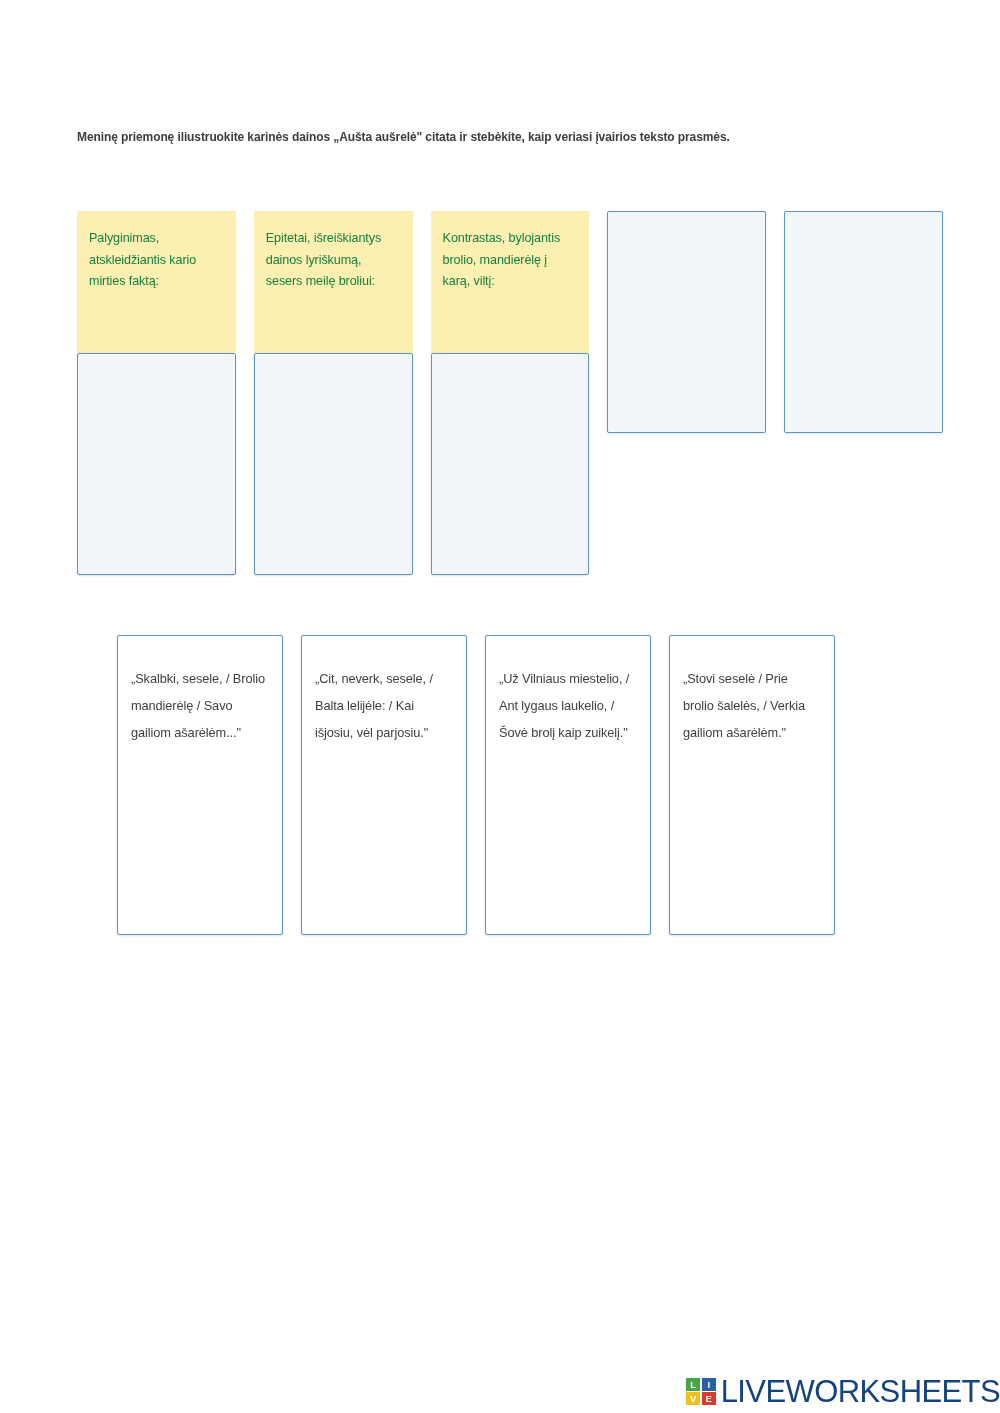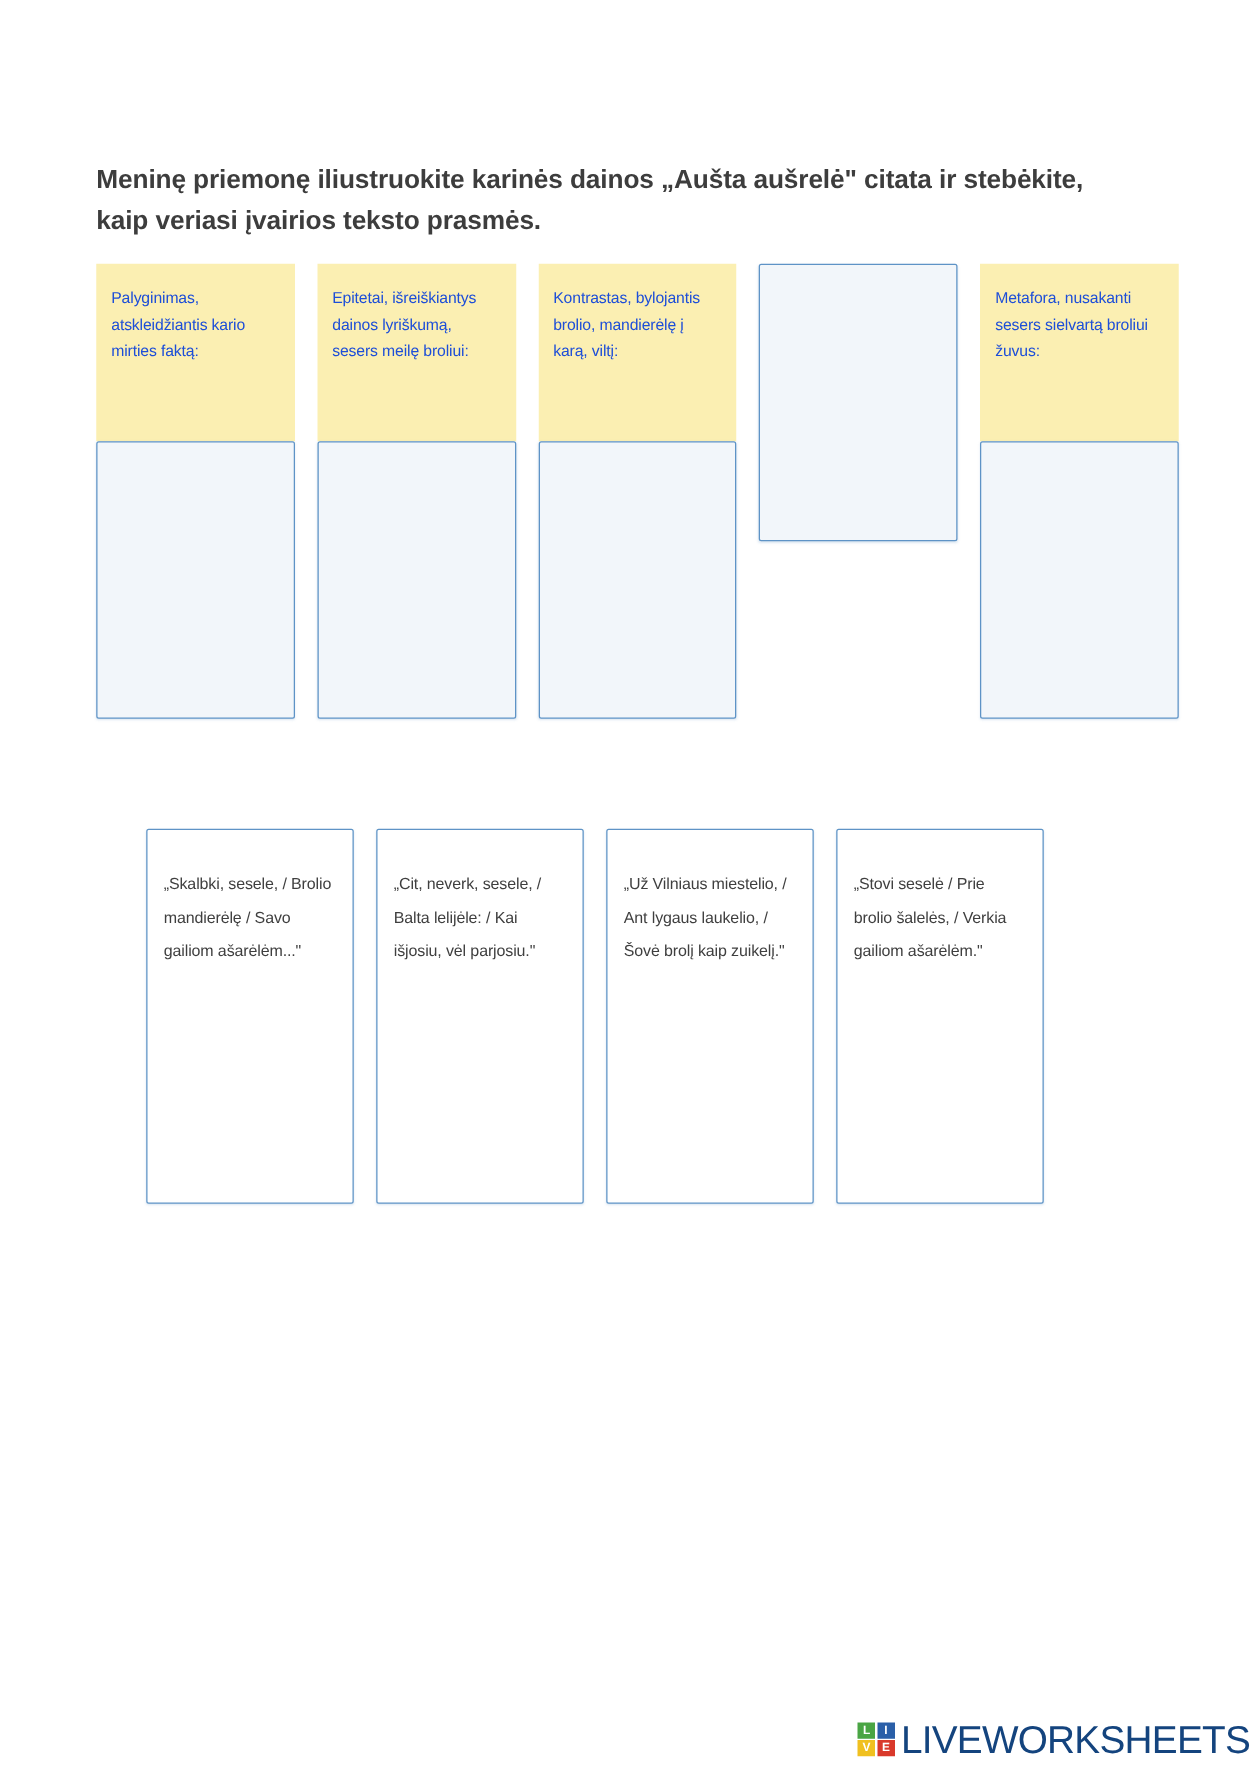--- a/index.html
+++ b/index.html
@@ -22,21 +22,21 @@
     inset: 0;
     background: #ffffff;
   }
 
   
   .instruction {
     position: absolute;
     left: 77px;
     top: 128px;
     width: 830px;
-    font-size: 21px;
+    font-size: 12px;
     line-height: 1.55;
     font-weight: 600;
     color: #3d3d3d;
     letter-spacing: -0.1px;
   }
 
   
   .top-grid {
     position: absolute;
     left: 77px;
@@ -50,37 +50,37 @@
     display: flex;
     flex-direction: column;
   }
   .header-cell {
     background: #fbefb2;
     min-height: 142px;
     box-sizing: border-box;
     padding: 17px 12px 10px 12px;
     font-size: 12.6px;
     line-height: 1.72;
-    color: #1d4ed8;
+    color: #15803d;
     letter-spacing: -0.1px;
   }
   .answer-box {
     height: 222px;
     box-sizing: border-box;
     background: #f2f6fa;
     border: 1.6px solid #5e93c6;
     border-radius: 2px;
     box-shadow: 0 1px 2px rgba(90,140,190,0.22);
   }
 
   
   .bottom-grid {
     position: absolute;
     left: 77px;
-    top: 663px;
+    top: 635px;
     width: 866px;
     display: flex;
     gap: 18px;
     padding-left: 40px;
   }
   .quote-card {
     width: 166px;
     height: 300px;
     box-sizing: border-box;
     background: #ffffff;
@@ -155,21 +155,20 @@
     <div class="top-col">
       <div class="header-cell">Kontrastas, bylojantis brolio, mandierėlę į karą, viltį:</div>
       <div class="answer-box"></div>
     </div>
 
     <div class="top-col">
       <div class="answer-box"></div>
     </div>
 
     <div class="top-col">
-      <div class="header-cell">Metafora, nusakanti sesers sielvartą broliui žuvus:</div>
       <div class="answer-box"></div>
     </div>
 
   </div>
 
   <div class="bottom-grid">
     <div class="quote-card">  „Skalbki, sesele, / Brolio mandierėlę / Savo gailiom ašarėlėm..."</div>
     <div class="quote-card">„Cit, neverk, sesele, / Balta lelijėle: / Kai išjosiu, vėl parjosiu."</div>
     <div class="quote-card">„Už Vilniaus miestelio, / Ant lygaus laukelio, / Šovė brolį kaip zuikelį."</div>
     <div class="quote-card">„Stovi seselė / Prie brolio šalelės, / Verkia gailiom ašarėlėm."</div>

